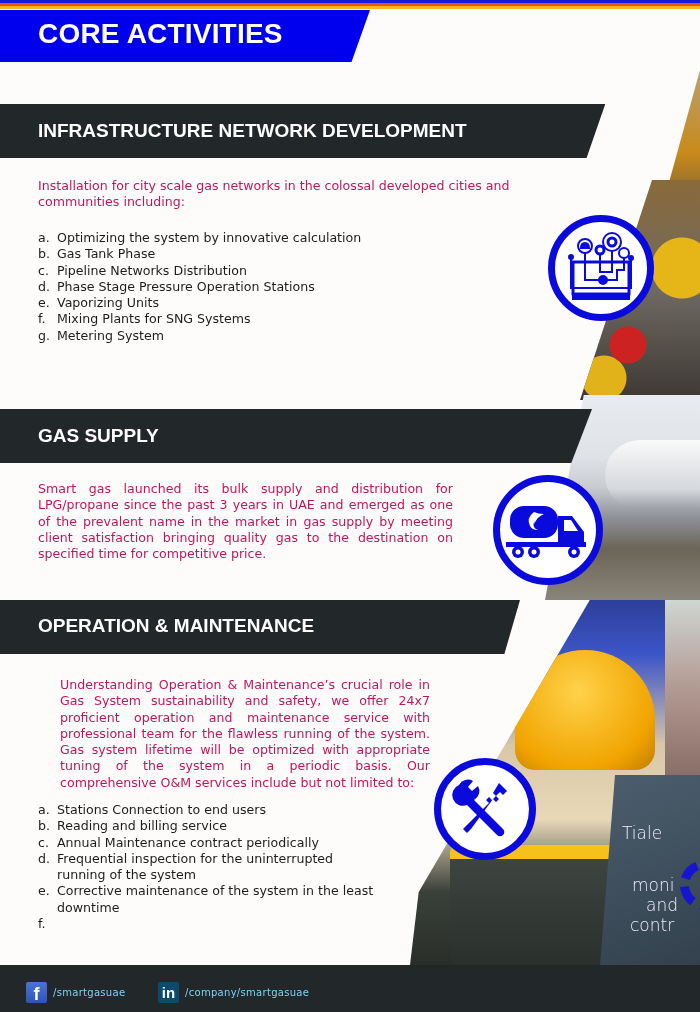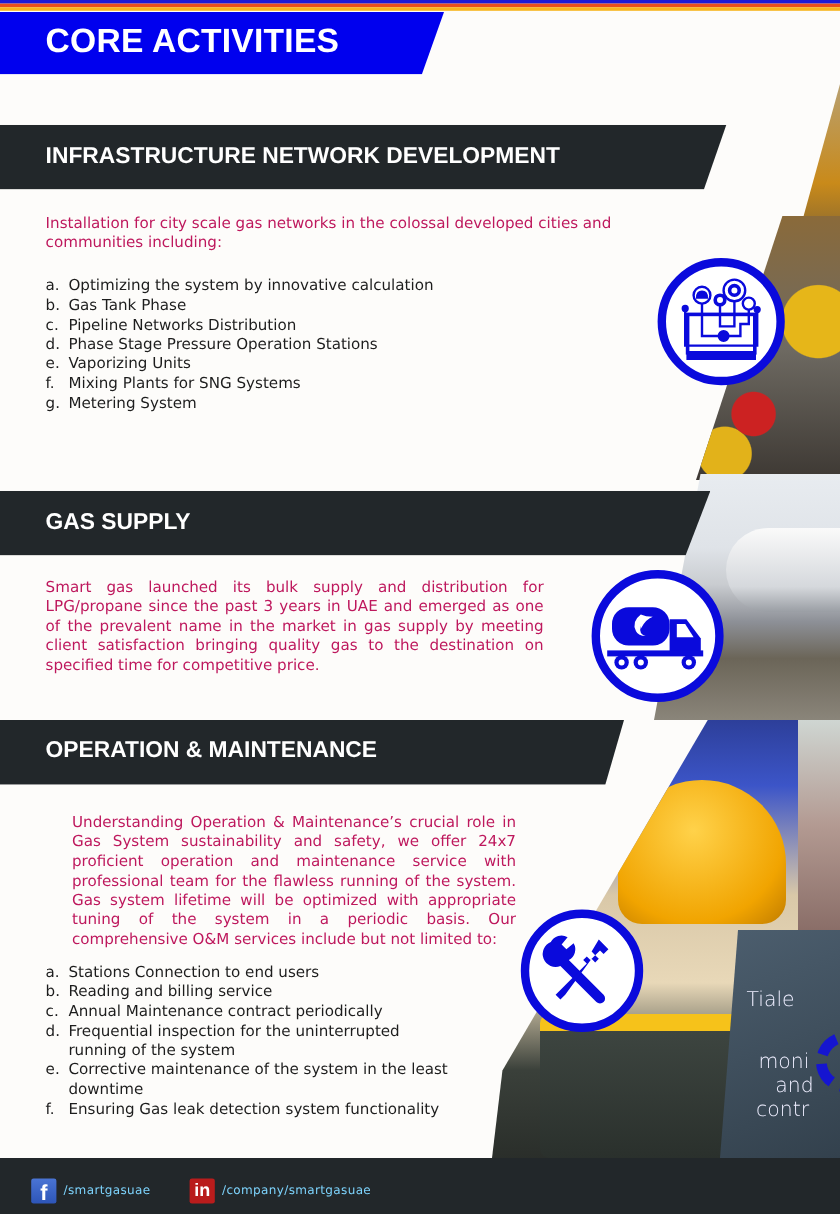--- a/index.html
+++ b/index.html
@@ -73,21 +73,21 @@
   .ic-tools { left:434px; top:758px; width:102px; height:102px; }
   .circle-icon svg { position:absolute; left:0; top:0; width:100%; height:100%; }
 
   
   .footer { position:absolute; left:0; top:965px; width:700px; height:47px; background:#22272a; }
   .social { position:absolute; top:17px; display:flex; align-items:center; gap:6px; }
   .fb { left:26px; }
   .li { left:158px; }
   .soc-icon { width:21px; height:21px; display:inline-flex; align-items:center; justify-content:center; color:#fff; font-weight:bold; font-family:"Liberation Sans", sans-serif; border-radius:2px; }
   .fb-icon { background:linear-gradient(180deg,#4a74d4,#2d55b8); font-size:18px; padding-top:4px; }
-  .li-icon { background:#b91c1c; font-size:15px; }
+  .li-icon { background:#0c4a6e; font-size:15px; }
   .soc-text { color:#7dd3fc; font-family:"DejaVu Sans", sans-serif; font-size:10px; letter-spacing:0.3px; }
 </style>
 </head>
 <body>
 
 <div class="stripe stripe-blue"></div>
 <div class="stripe stripe-red"></div>
 <div class="stripe stripe-yellow"></div>
 
 <div class="main-title-bar"></div>
@@ -164,21 +164,21 @@
 <div class="sec-head sh3">
   <div class="sec-head-title">OPERATION &amp; MAINTENANCE</div>
 </div>
 <p class="body-text om-text">Understanding Operation &amp; Maintenance’s crucial role in Gas System sustainability and safety, we offer 24x7 proficient operation and maintenance service with professional team for the flawless running of the system. Gas system lifetime will be optimized with appropriate tuning of the system in a periodic basis. Our comprehensive O&amp;M services include but not limited to:</p>
 <ul class="list list3">
   <li><span class="lbl">a.</span><span>Stations Connection to end users</span></li>
   <li><span class="lbl">b.</span><span>Reading and billing service</span></li>
   <li><span class="lbl">c.</span><span>Annual Maintenance contract periodically</span></li>
   <li><span class="lbl">d.</span><span>Frequential inspection for the uninterrupted running of the system</span></li>
   <li><span class="lbl">e.</span><span>Corrective maintenance of the system in the least downtime</span></li>
-  <li><span class="lbl">f.</span><span>Ensuring Gas leak detection system functionality</span></li>
+  <li><span class="lbl">f.</span></li>
 </ul>
 <div class="circle-icon ic-tools">
   <svg viewBox="0 0 88 88">
     <g fill="#0a0adc">
       <path d="M18 20 a10 10 0 0 1 14 -4 l-5 6 4 4 6-5 a10 10 0 0 1 -4 14 L62 64 a4 4 0 0 1 -6 6 L26 40 a10 10 0 0 1 -8 -20z"></path>
       <path d="M58 18 l8 8 -4 4 -3 -3 -4 4 3 3 -3 3 -3 -3 L30 64 l-4 4 -4-4 4-4 22-22 -3-3 3-3 3 3 4-4 -3-3z"></path>
     </g>
   </svg>
 </div>
 

